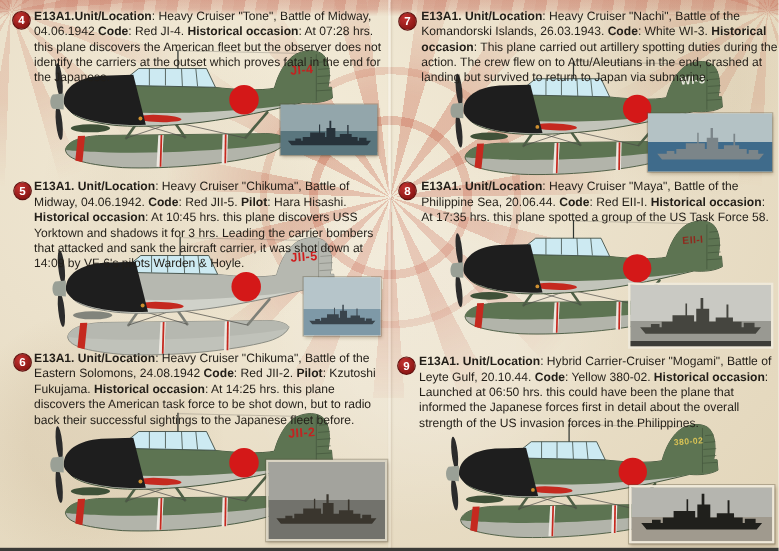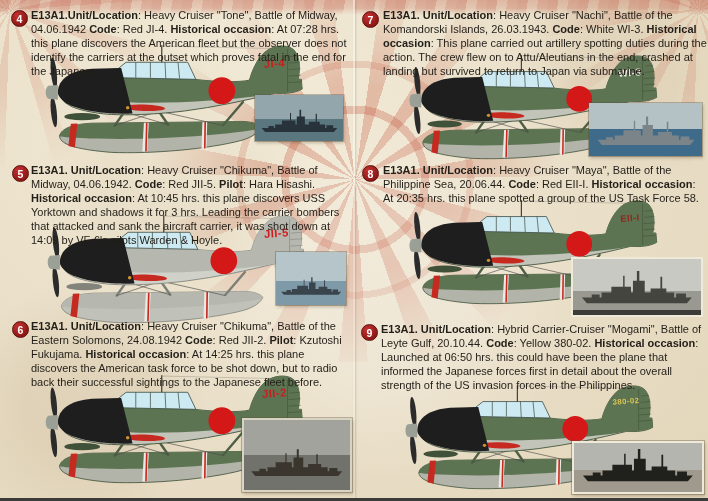--- a/index.html
+++ b/index.html
@@ -208,21 +208,21 @@
     </svg>
     <div class="photo ph7">
       <svg class="shipsil" viewBox="0 0 120 40">
           <use href="#sym-ship"></use>
         </svg>
     </div>
   </div>
 
   <div>
     <div class="badge b8">8</div>
-    <p class="desc t8"><span class="b">E13A1. Unit/Location</span><span>: Heavy Cruiser "Maya", Battle of the Philippine Sea, 20.06.44. </span><span class="b">Code</span><span>: Red EII-I. </span><span class="b">Historical occasion</span><span>: At 20:35 hrs. this plane spotted a group of the US Task Force 58.</span></p>
+    <p class="desc t8"><span class="b">E13A1. Unit/Location</span><span>: Heavy Cruiser "Maya", Battle of the Philippine Sea, 20.06.44. </span><span class="b">Code</span><span>: Red EII-I. </span><span class="b">Historical occasion</span><span>: At 17:35 hrs. this plane spotted a group of the US Task Force 58.</span></p>
     <svg class="plane green p8" viewBox="0 0 340 150">
       <use href="#sym-plane"></use>
       <text class="tailcode" x="289" y="31" text-anchor="middle" transform="rotate(-4 289 31)" fill="#8f2a1e" font-size="12">EII-I</text>
     </svg>
     <div class="photo ph8">
       <svg class="shipsil" viewBox="0 0 120 40">
           <use href="#sym-ship"></use>
         </svg>
     </div>
   </div>

